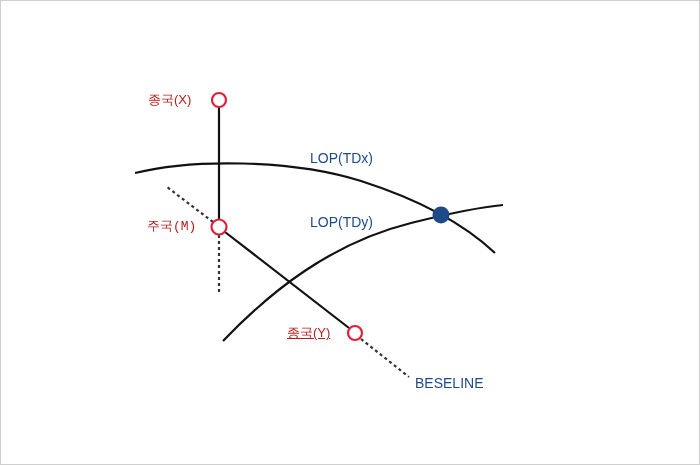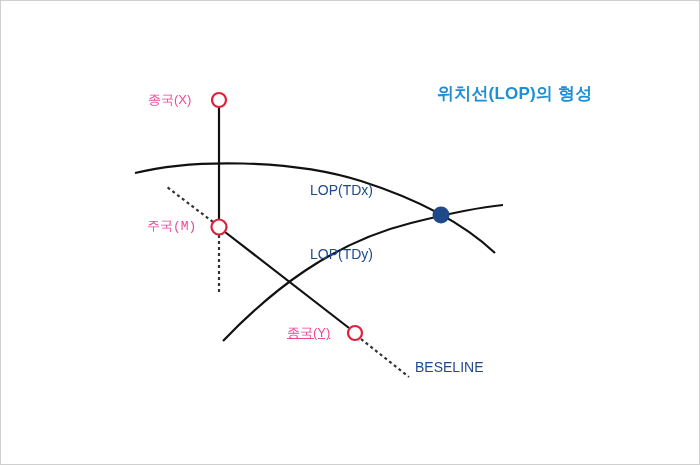--- a/index.html
+++ b/index.html
@@ -11,23 +11,23 @@
     background: #ffffff;
   }
   svg { position: absolute; left: 0; top: 0; }
   .lbl {
     position: absolute;
     font-family: "Liberation Sans", "DejaVu Sans", sans-serif;
     white-space: nowrap;
     line-height: 1;
   }
   .title { color: #1e8fd6; font-size: 17px; font-weight: bold; letter-spacing: 0.2px; }
-  .station { color: #ec4899; font-size: 13px; }
-  .lop { color: #1f4a8a; font-size: 14px; margin-top: 32px; }
-  .ext { color: #1f4a8a; font-size: 14px; line-height: 20px; }
+  .station { color: #b91c1c; font-size: 13px; }
+  .lop { color: #1f4a8a; font-size: 14px; }
+  .ext { color: #1f4a8a; font-size: 14px; line-height: 20px; margin-top: 16px; }
 </style>
 </head>
 <body>
 
 <div class="frame">
 
   <svg width="698" height="463" viewBox="0 0 698 463">
 
     <path d="M134,172 C190,158 290,158 360,180 C410,196 460,220 494,252" fill="none" stroke="#111111" stroke-width="2.2"></path>
 
@@ -43,21 +43,20 @@
 
     <line x1="360" y1="338" x2="408" y2="376" stroke="#333333" stroke-width="2.2" stroke-dasharray="3,3"></line>
 
     <circle cx="218" cy="99" r="7" fill="#ffffff" stroke="#e0203a" stroke-width="2.2"></circle>
     <circle cx="218" cy="226" r="7.5" fill="#ffffff" stroke="#e0203a" stroke-width="2.2"></circle>
     <circle cx="354" cy="332" r="7" fill="#ffffff" stroke="#e0203a" stroke-width="2.2"></circle>
 
     <circle cx="440" cy="214" r="8.5" fill="#1f4a8a"></circle>
   </svg>
 
-  <div class="lbl title" style="left:436px; top:84px;">위치선(LOP)의 형성</div>
 
   <div class="lbl station" style="left:147px; top:92px;">종국(X)</div>
   <div class="lbl station" style="left:146px; top:219px;font-family:Liberation Mono, monospace;">주국(M)</div>
   <div class="lbl station" style="left:286px; top:325px;text-decoration:underline;">종국(Y)</div>
 
   <div class="lbl lop" style="left:309px; top:150px;">LOP(TDx)</div>
   <div class="lbl lop" style="left:309px; top:214px;text-align:center;">LOP(TDy)</div>
 
   <div class="lbl ext" style="left:414px; top:356px;">
     <div>BESELINE</div>

